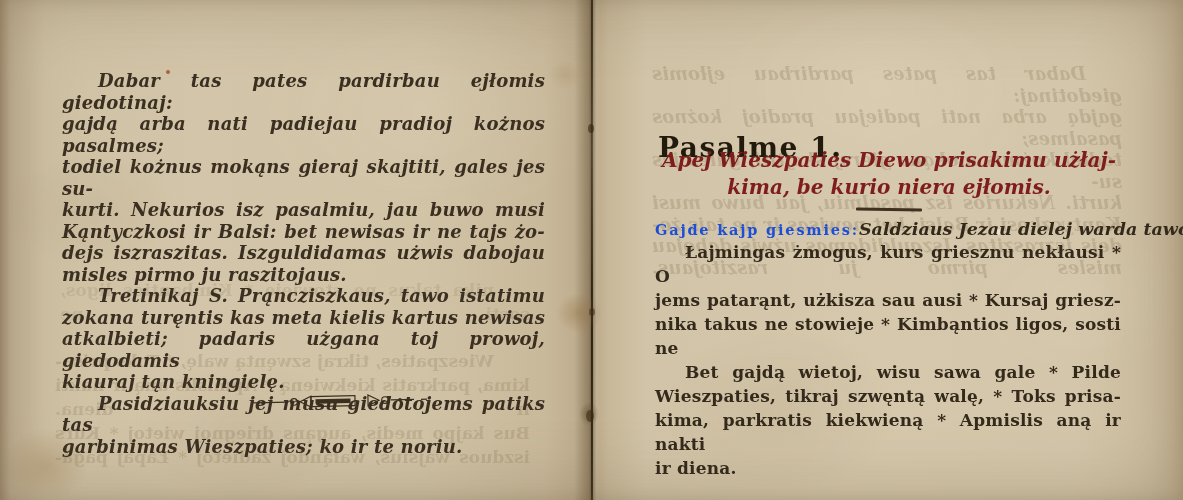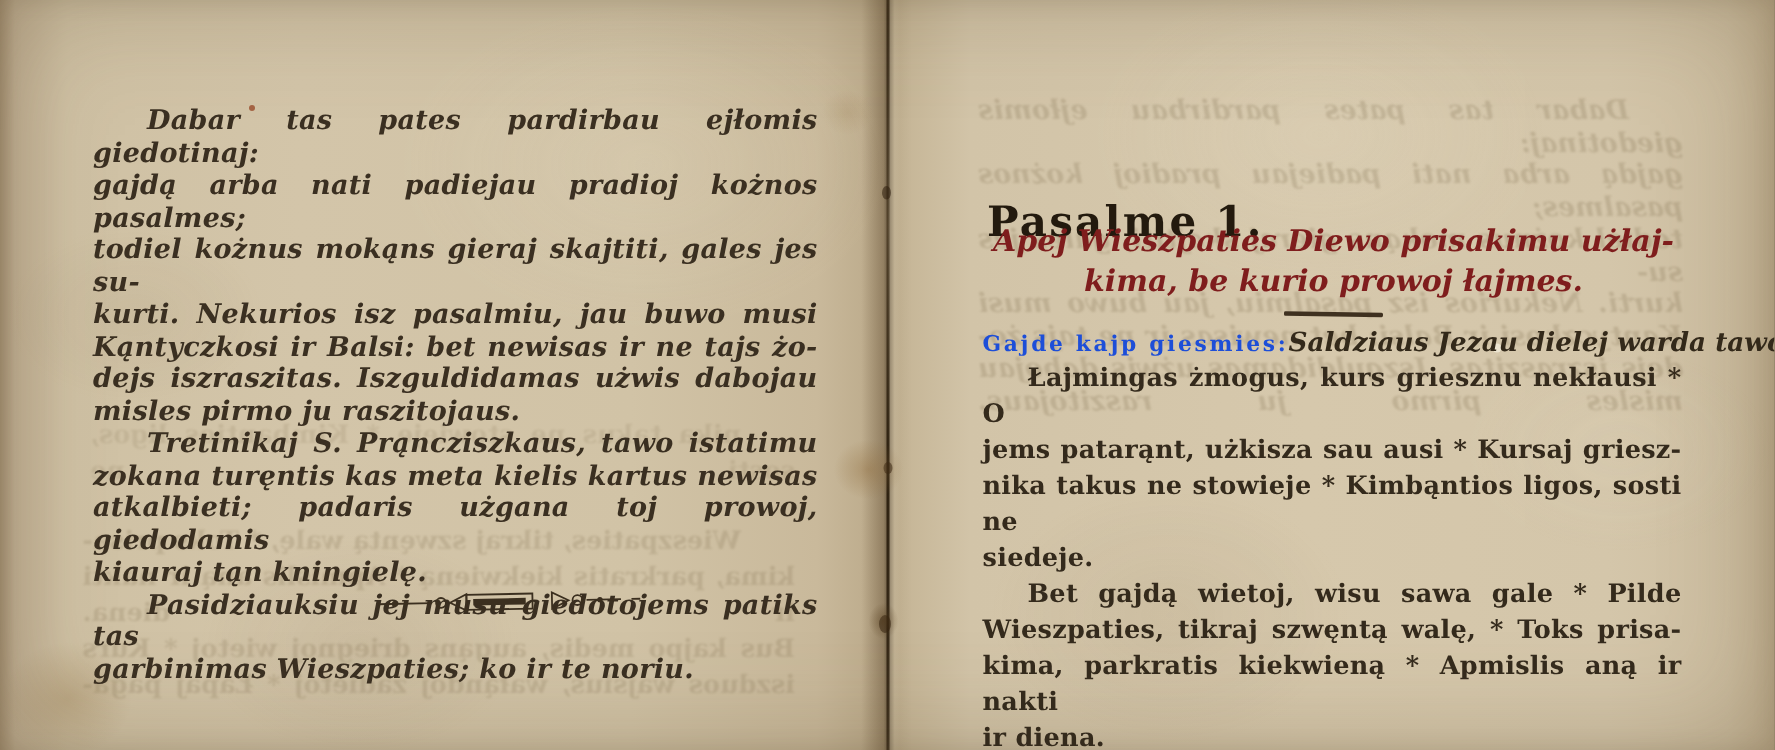--- a/index.html
+++ b/index.html
@@ -144,36 +144,35 @@
       <line x1="139" y1="9" x2="162" y2="9"></line>
       <circle cx="148" cy="9" r="1.8" fill="#3b2f1f" stroke="none"></circle>
       <line x1="169" y1="9" x2="175" y2="9"></line>
     </g>
   </svg>
 
   <div class="rp-title">Pasalme 1.</div>
 
   <div class="rp-subtitle">
       <div class="subline pl-first">Apej Wieszpaties Diewo prisakimu użłaj-</div>
-      <div class="subline pl-last">kima, be kurio prowoj łajmes.</div>
+      <div class="subline pl-last">kima, be kurio niera ejłomis.</div>
     </div>
 
   <div class="rp-rule"></div>
 
   <div class="rp-tune">
     <span class="tune-label">Gajde kajp giesmies:</span>
     <span class="tune-title">Saldziaus Jezau dielej warda tawo.</span>
   </div>
 
   <div class="rp-body">
     <div>
         <div class="pl pl-first">Łajmingas żmogus, kurs griesznu nekłausi * O</div>
         <div class="pl">jems patarąnt, użkisza sau ausi * Kursaj griesz-</div>
         <div class="pl">nika takus ne stowieje * Kimbąntios ligos, sosti ne</div>
-        <div class="pl pl-last">siedeje.</div>
       </div>
     <div>
         <div class="pl pl-first">Bet gajdą wietoj, wisu sawa gale * Pilde</div>
         <div class="pl">Wieszpaties, tikraj szwęntą walę, * Toks prisa-</div>
         <div class="pl">kima, parkratis kiekwieną * Apmislis aną ir nakti</div>
         <div class="pl pl-last">ir diena.</div>
       </div>
 
   </div>
 

